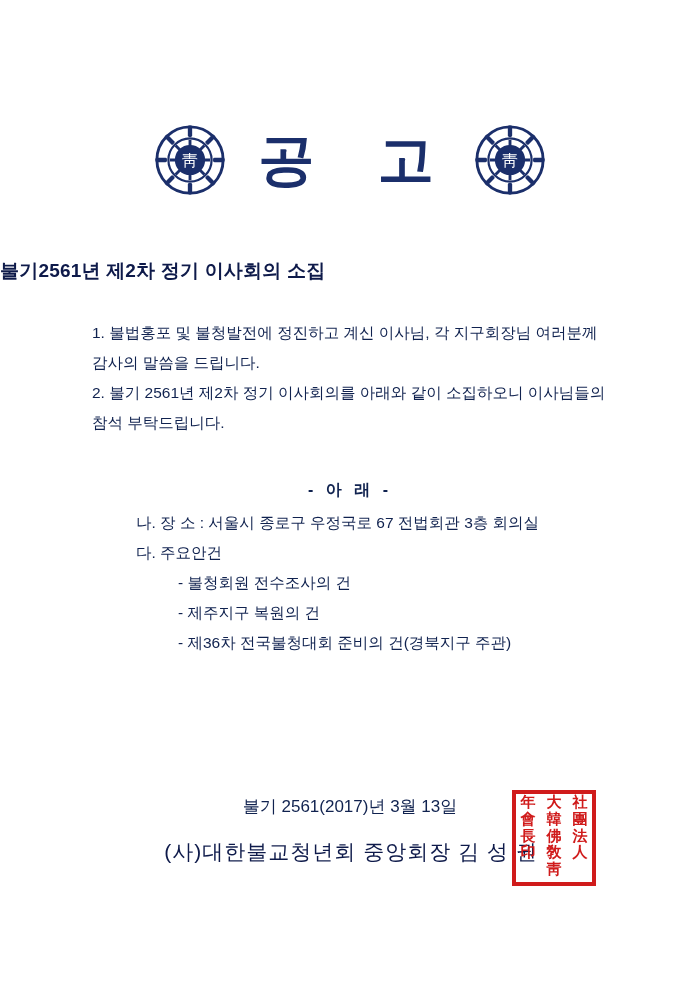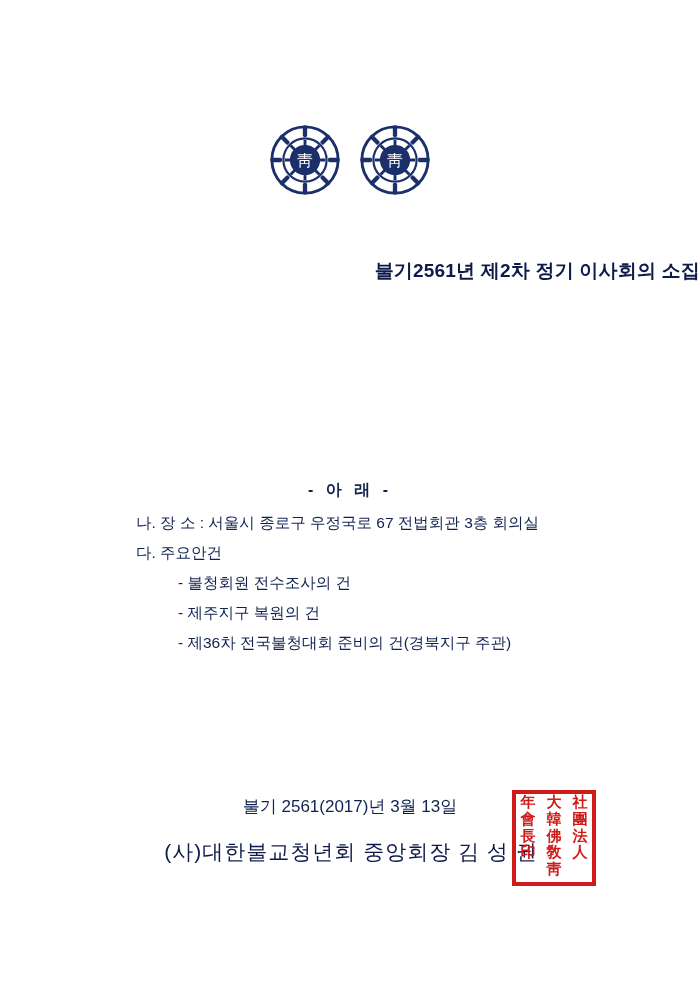--- a/index.html
+++ b/index.html
@@ -52,21 +52,21 @@
     white-space: nowrap;
     line-height: 1;
   }
 
   
   .doc-title {
     position: absolute;
     top: 258px;
     left: 0;
     width: 700px;
-    text-align: right;
+    text-align: left;
     font-size: 19px;
     font-weight: bold;
     color: #0e1a4a;
     letter-spacing: 0.2px;
   }
 
   
   .body-block {
     position: absolute;
     top: 318px;
@@ -192,20 +192,21 @@
         <g stroke="#1b2f6b" stroke-width="4">
           <line x1="50" y1="22" x2="50" y2="78"></line>
           <line x1="22" y1="50" x2="78" y2="50"></line>
           <line x1="30" y1="30" x2="70" y2="70"></line>
           <line x1="70" y1="30" x2="30" y2="70"></line>
         </g>
         <text x="50" y="58" font-size="22" font-family="'DejaVu Sans', sans-serif" fill="#ffffff" text-anchor="middle">靑</text>
       </g>
     </svg>
 
+    <div class="gonggo">공 고</div>
 
     <svg class="emblem" viewBox="0 0 100 100">
       <g fill="#1b2f6b">
         <circle cx="50" cy="50" r="46" fill="none" stroke="#1b2f6b" stroke-width="4"></circle>
         <circle cx="50" cy="50" r="30" fill="none" stroke="#1b2f6b" stroke-width="3"></circle>
         <circle cx="50" cy="50" r="21" fill="#1b2f6b"></circle>
         <g>
           <rect x="47" y="2" width="6" height="16" rx="2"></rect>
           <rect x="47" y="82" width="6" height="16" rx="2"></rect>
           <rect x="2" y="47" width="16" height="6" rx="2"></rect>
@@ -222,20 +223,24 @@
           <line x1="70" y1="30" x2="30" y2="70"></line>
         </g>
         <text x="50" y="58" font-size="22" font-family="'DejaVu Sans', sans-serif" fill="#ffffff" text-anchor="middle">靑</text>
       </g>
     </svg>
 
   </div>
 
   <div class="doc-title">불기2561년 제2차 정기 이사회의 소집</div>
 
+  <div class="body-block">
+    <p>1.  불법홍포 및 불청발전에 정진하고 계신 이사님, 각 지구회장님 여러분께 감사의 말씀을 드립니다.</p>
+    <p>2.  불기 2561년 제2차 정기 이사회의를 아래와 같이 소집하오니 이사님들의 참석 부탁드립니다.</p>
+  </div>
 
   <div class="arae">- 아 래 -</div>
 
   <div class="items">
     <div class="item-row">
       <span>나.  장 소 :</span>
       <span>서울시 종로구 우정국로 67 전법회관 3층 회의실</span>
     </div>
     <div class="item-row">
       <span>다.  주요안건</span>

